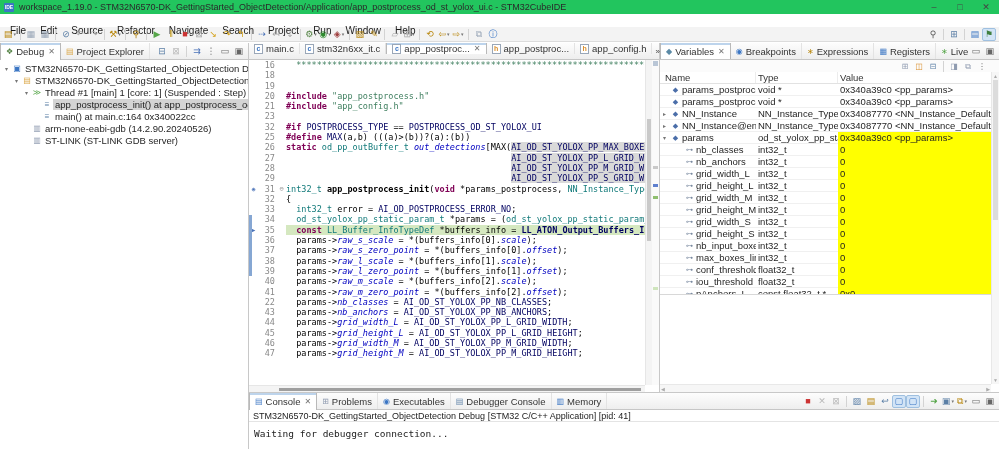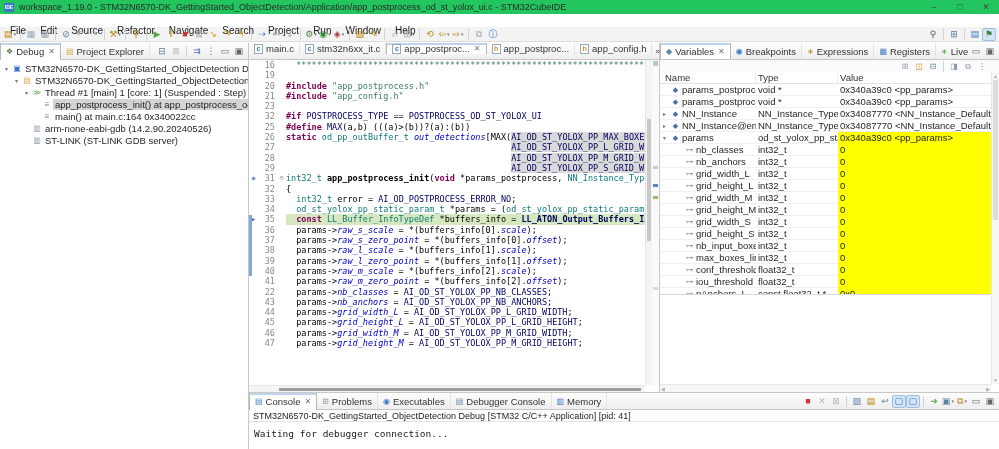--- a/index.html
+++ b/index.html
@@ -269,20 +269,21 @@
             </div>
           </span>
         <span class="bar-right">
           <span class="chevron-more">»₃</span>
           <span class="tb-icon" style="color:#666;">▭</span>
           <span class="tb-icon" style="color:#666;">▣</span>
         </span>
       </div>
       <div class="code-wrap" id="code-wrap">
           <div class="code-line"><span class="g-marker"></span><span class="line-no">16</span><span class="fold-col"></span><span class="code-text"><span class="cm">  ****************************************************************************</span></span></div>
+          <div class="code-line"><span class="g-marker"></span><span class="line-no">18</span><span class="fold-col"></span><span class="code-text"></span></div>
           <div class="code-line"><span class="g-marker"></span><span class="line-no">19</span><span class="fold-col"></span><span class="code-text"></span></div>
           <div class="code-line"><span class="g-marker"></span><span class="line-no">20</span><span class="fold-col"></span><span class="code-text"><span class="pp">#include </span><span class="str">"app_postprocess.h"</span></span></div>
           <div class="code-line"><span class="g-marker"></span><span class="line-no">21</span><span class="fold-col"></span><span class="code-text"><span class="pp">#include </span><span class="str">"app_config.h"</span></span></div>
           <div class="code-line"><span class="g-marker"></span><span class="line-no">23</span><span class="fold-col"></span><span class="code-text"></span></div>
           <div class="code-line"><span class="g-marker"></span><span class="line-no">32</span><span class="fold-col"></span><span class="code-text"><span class="pp">#if </span><span class="mac">POSTPROCESS_TYPE</span><span class="pl"> == </span><span class="mac">POSTPROCESS_OD_ST_YOLOX_UI</span></span></div>
           <div class="code-line"><span class="g-marker"></span><span class="line-no">25</span><span class="fold-col"></span><span class="code-text"><span class="pp">#define </span><span class="mac">MAX</span><span class="pl">(a,b) (((a)&gt;(b))?(a):(b))</span></span></div>
           <div class="code-line"><span class="g-marker"></span><span class="line-no">26</span><span class="fold-col"></span><span class="code-text"><span class="kw">static </span><span class="ty">od_pp_outBuffer_t </span><span class="glob">out_detections</span><span class="pl">[MAX(</span><span class="mac sel">AI_OD_ST_YOLOX_PP_MAX_BOXES_LIMIT,</span></span></div>
           <div class="code-line"><span class="g-marker"></span><span class="line-no">27</span><span class="fold-col"></span><span class="code-text"><span class="pl">                                            </span><span class="mac sel">AI_OD_ST_YOLOX_PP_L_GRID_WIDTH * AI</span></span></div>
           <div class="code-line"><span class="g-marker"></span><span class="line-no">28</span><span class="fold-col"></span><span class="code-text"><span class="pl">                                            </span><span class="mac sel">AI_OD_ST_YOLOX_PP_M_GRID_WIDTH * AI</span></span></div>
           <div class="code-line"><span class="g-marker"></span><span class="line-no">29</span><span class="fold-col"></span><span class="code-text"><span class="pl">                                            </span><span class="mac sel">AI_OD_ST_YOLOX_PP_S_GRID_WIDTH * AI</span></span></div>

